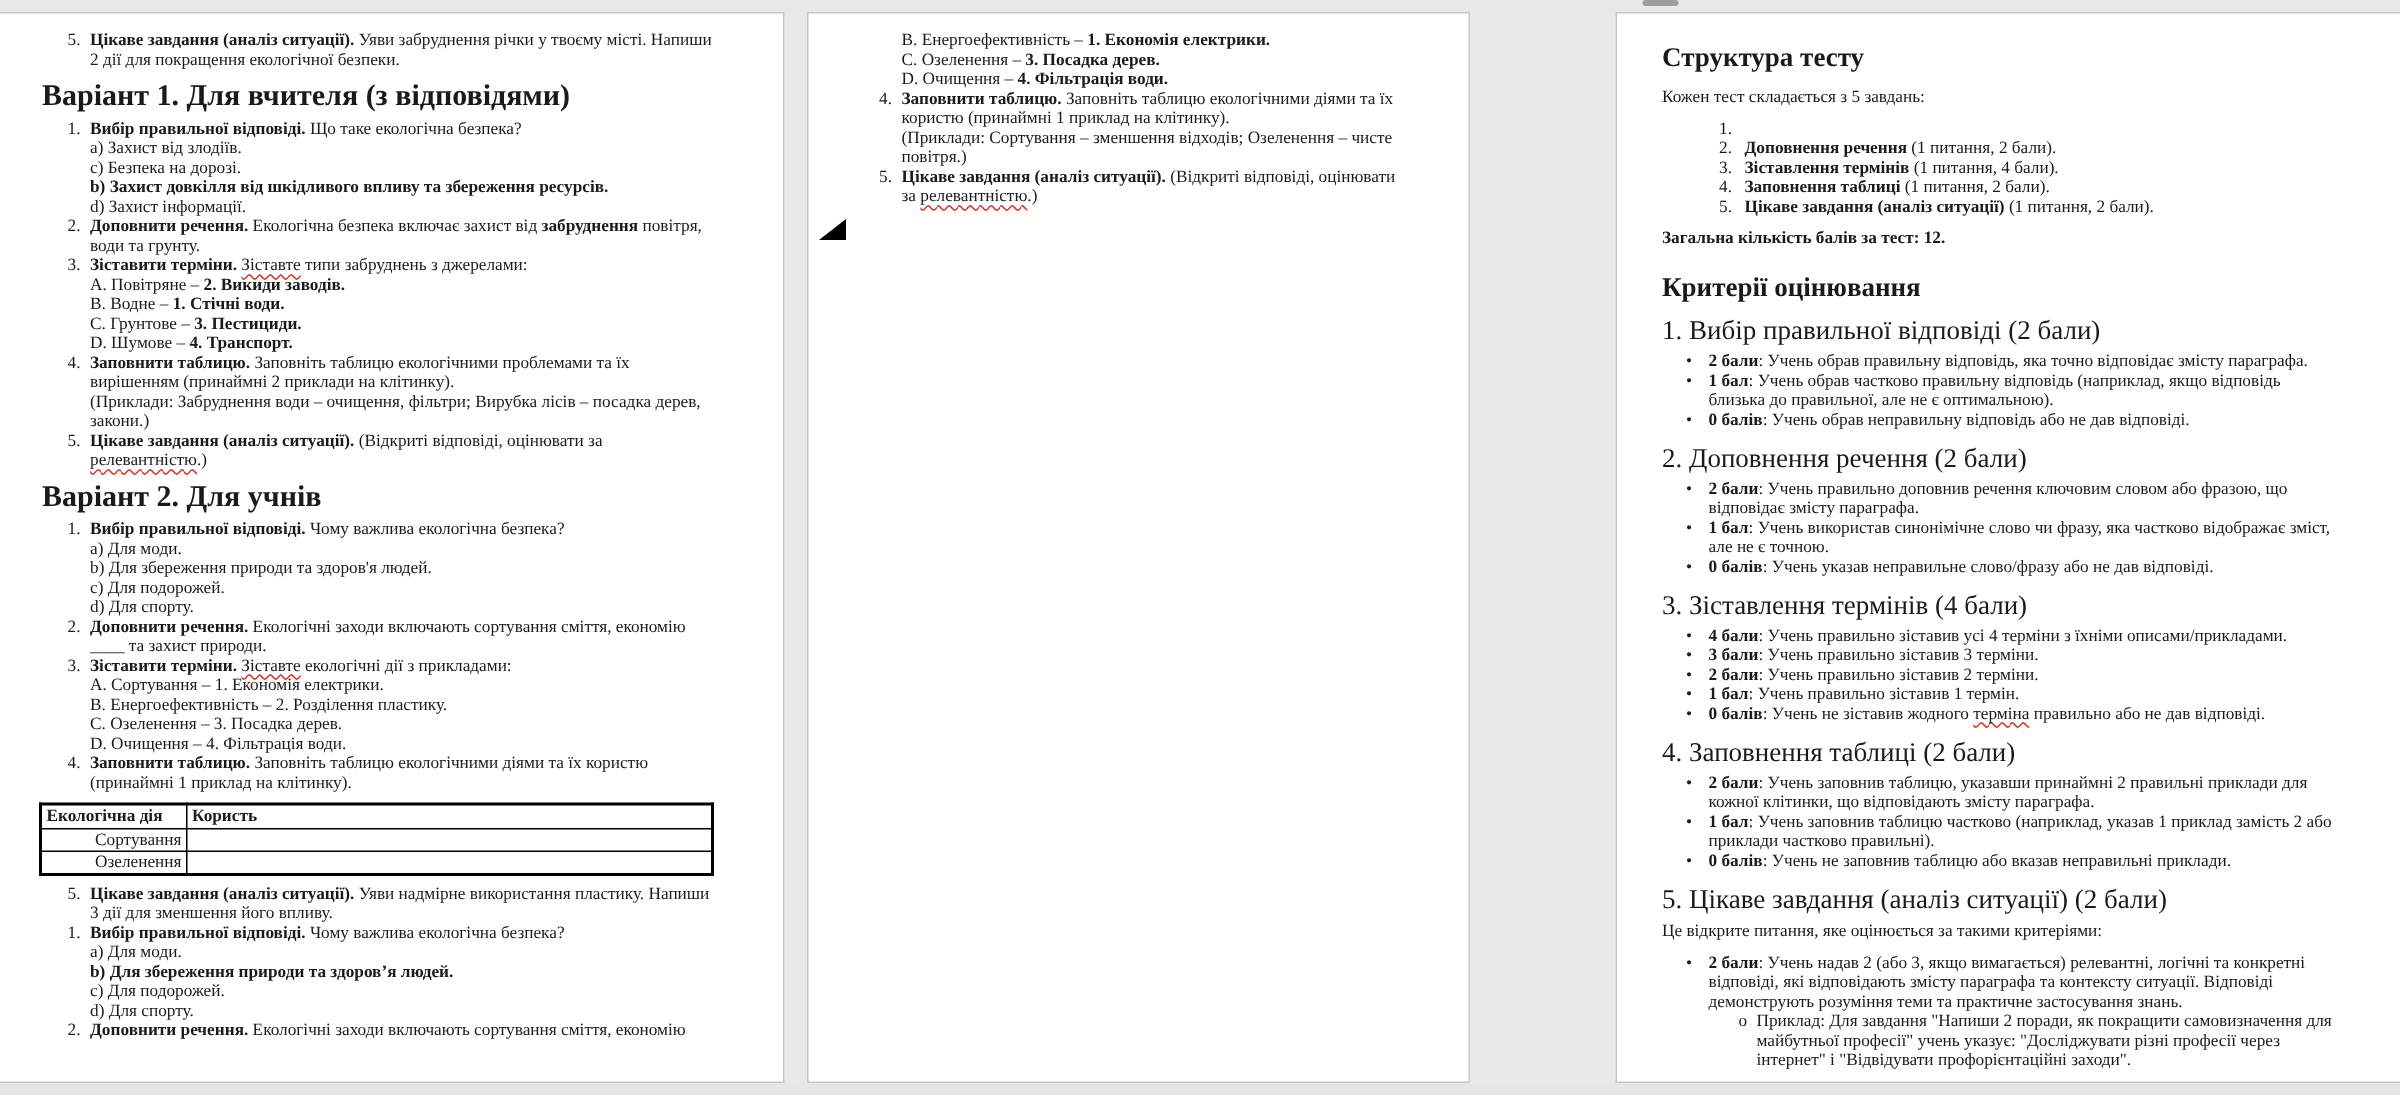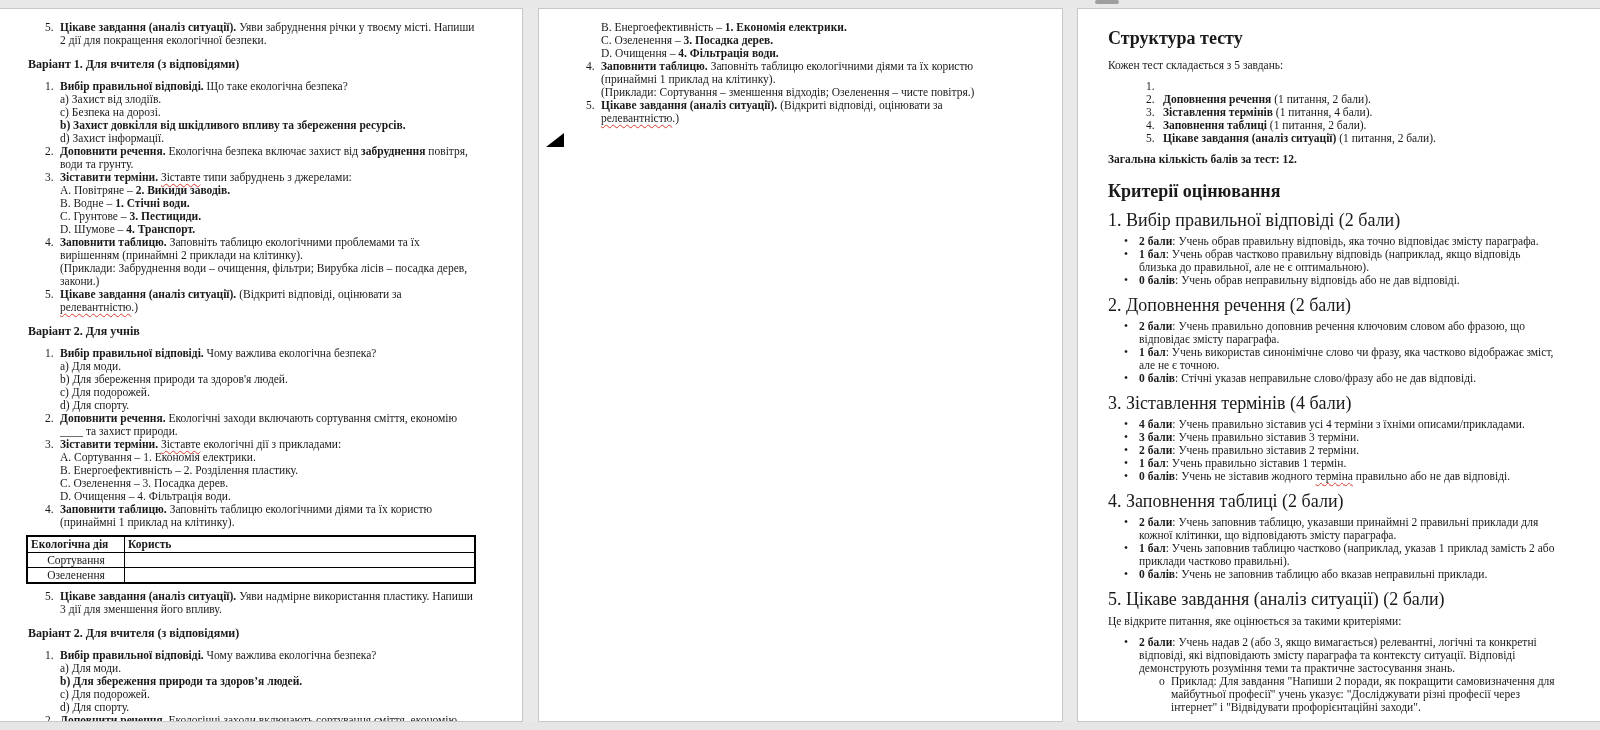--- a/index.html
+++ b/index.html
@@ -10,24 +10,24 @@
   }
   .strip{position:absolute;left:0;width:1600px;background:#e8e8e8}
   .strip.top{top:0;height:8px}
   .strip.bottom{top:722px;height:8px;background:#e6e6e6}
   .thumb{position:absolute;left:1095px;top:0;width:24px;height:4px;background:#9e9e9e;border-radius:2px;z-index:6}
   .page{
     position:absolute;top:8px;height:714px;background:#ffffff;
     border:1px solid #c7c7c7;box-sizing:border-box;overflow:hidden;z-index:2;
   }
   .page.p1{left:-2px;width:525px;border-left:none}
-  .page.p2{left:538px;width:525px}
+  .page.p2{left:538px;width:442px}
   .page.p3{left:1077px;width:527px;border-right:none}
   .doc{padding:12px 44px 0 30px;font-size:11.5px;line-height:13px}
-  .h2{font-size:12px;font-weight:bold;line-height:17px;margin:9px 0 7px}
+  .h2{font-size:20px;font-weight:bold;line-height:17px;margin:9px 0 7px}
   .h1{font-size:18px;font-weight:bold;line-height:22px;margin:14px 0 10px}
   .doc > .h1:first-child{margin-top:6px}
   .h3{font-size:18px;font-weight:normal;line-height:16px;margin:10px 0 7px}
   .li{display:flex}
   .li .num{flex:0 0 15px;margin-left:17px}
   .li .txt{flex:1}
   .li.li3 .num{flex:0 0 17px;margin-left:38px}
   .opt,.cont{margin-left:32px}
   .p{margin:8px 0}
   .bulrow{display:flex}
@@ -44,21 +44,21 @@
   table.anstable{
     border-collapse:collapse;table-layout:fixed;width:450px;
     margin:6px 0 6px -2px;border:2px solid #000
   }
   table.anstable th,table.anstable td{
     border:1px solid #000;font-size:11.5px;line-height:13px;
     padding:0 3px;height:14px;overflow:hidden
   }
   table.anstable th{font-weight:bold;text-align:left;height:15px}
   table.anstable th.c1,table.anstable td.c1{width:90px}
-  table.anstable td{text-align:center}
+  table.anstable td{text-align:right}
   .tri{width:0;height:0;border-bottom:14px solid #000;border-left:18px solid transparent;margin:8px 0 0 -23px}
 </style>
 </head>
 <body>
 
 <div class="strip top"></div>
 <div class="thumb"></div>
 
 <div class="page p1">
   <div class="doc">
@@ -136,21 +136,20 @@
           <tr>
             <td class="c1">Озеленення</td>
             <td></td>
           </tr>
         </tbody>
       </table>
       <div class="li">
         <span class="num">5.</span>
         <span class="txt"><span class="b ">Цікаве завдання (аналіз ситуації).</span><span class=""> Уяви надмірне використання пластику. Напиши 3 дії для зменшення його впливу.</span></span>
       </div>
-      <div class="h2">Варіант 2. Для вчителя (з відповідями)</div>
       <div class="li">
         <span class="num">1.</span>
         <span class="txt"><span class="b ">Вибір правильної відповіді.</span><span class=""> Чому важлива екологічна безпека?</span></span>
       </div>
       <div class="opt"><span class="">a) Для моди.</span></div>
       <div class="opt"><span class="b ">b) Для збереження природи та здоров’я людей.</span></div>
       <div class="opt"><span class="">c) Для подорожей.</span></div>
       <div class="opt"><span class="">d) Для спорту.</span></div>
       <div class="li">
         <span class="num">2.</span>
@@ -217,21 +216,21 @@
       <div class="bulrow bul">
         <span class="mark">•</span>
         <span class="txt"><span class="b ">2 бали</span><span class="">: Учень правильно доповнив речення ключовим словом або фразою, що відповідає змісту параграфа.</span></span>
       </div>
       <div class="bulrow bul">
         <span class="mark">•</span>
         <span class="txt"><span class="b ">1 бал</span><span class="">: Учень використав синонімічне слово чи фразу, яка частково відображає зміст, але не є точною.</span></span>
       </div>
       <div class="bulrow bul">
         <span class="mark">•</span>
-        <span class="txt"><span class="b ">0 балів</span><span class="">: Стічні указав неправильне слово/фразу або не дав відповіді.</span></span>
+        <span class="txt"><span class="b ">0 балів</span><span class="">: Учень указав неправильне слово/фразу або не дав відповіді.</span></span>
       </div>
       <div class="h3">3. Зіставлення термінів (4 бали)</div>
       <div class="bulrow bul">
         <span class="mark">•</span>
         <span class="txt"><span class="b ">4 бали</span><span class="">: Учень правильно зіставив усі 4 терміни з їхніми описами/прикладами.</span></span>
       </div>
       <div class="bulrow bul">
         <span class="mark">•</span>
         <span class="txt"><span class="b ">3 бали</span><span class="">: Учень правильно зіставив 3 терміни.</span></span>
       </div>

